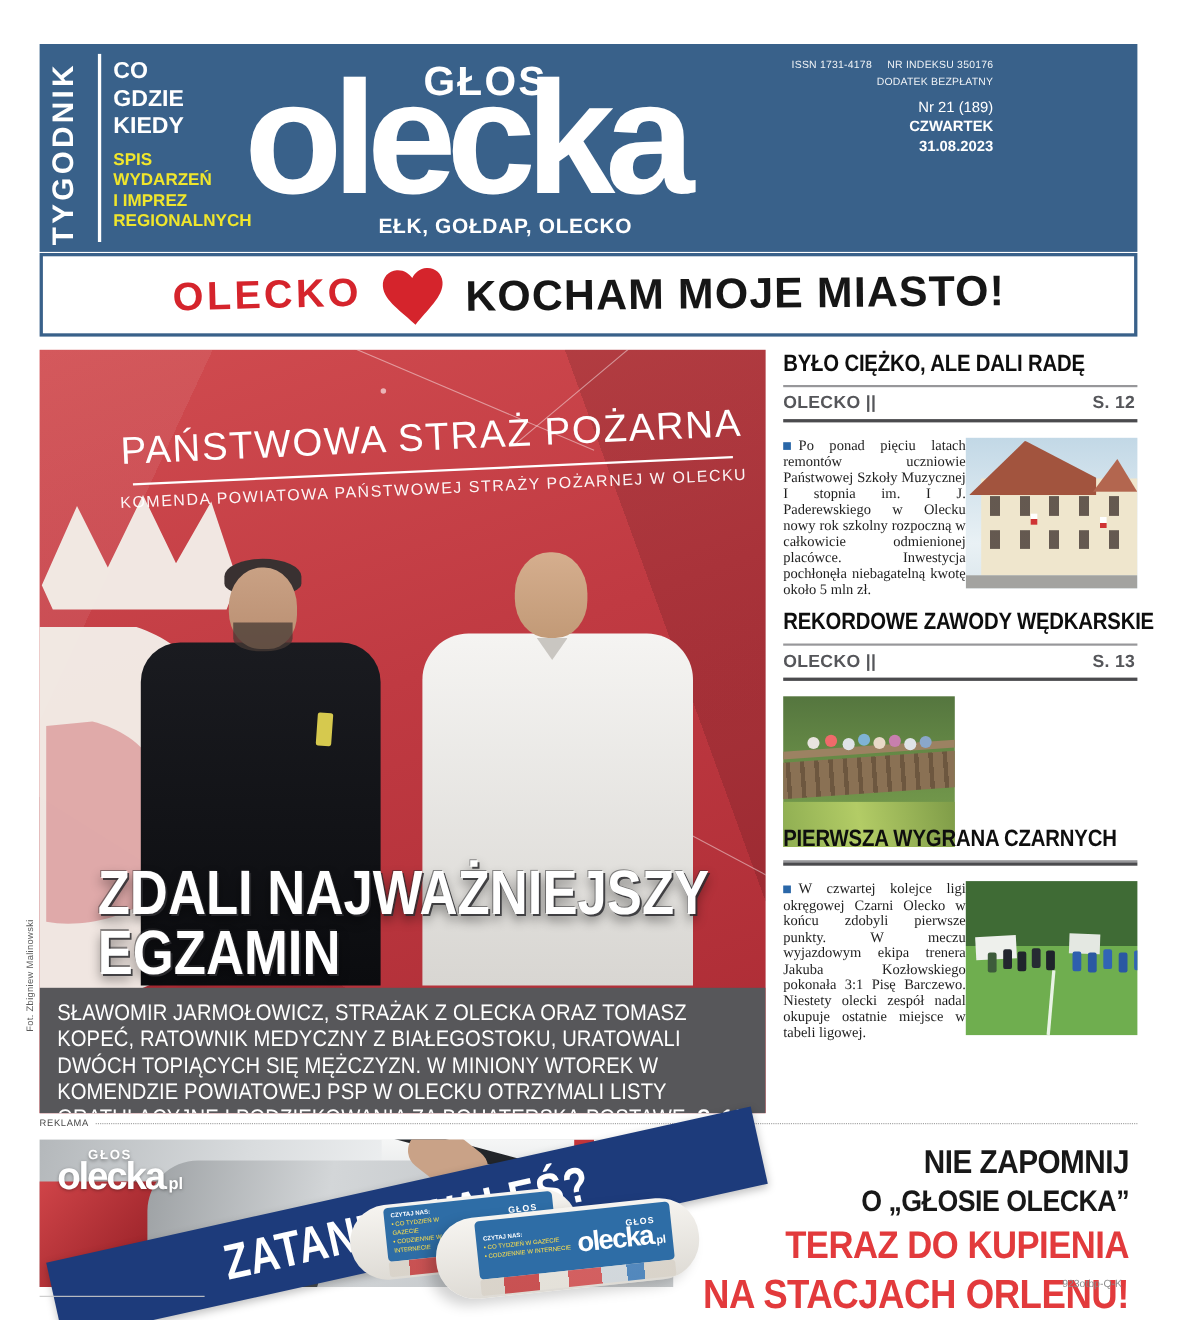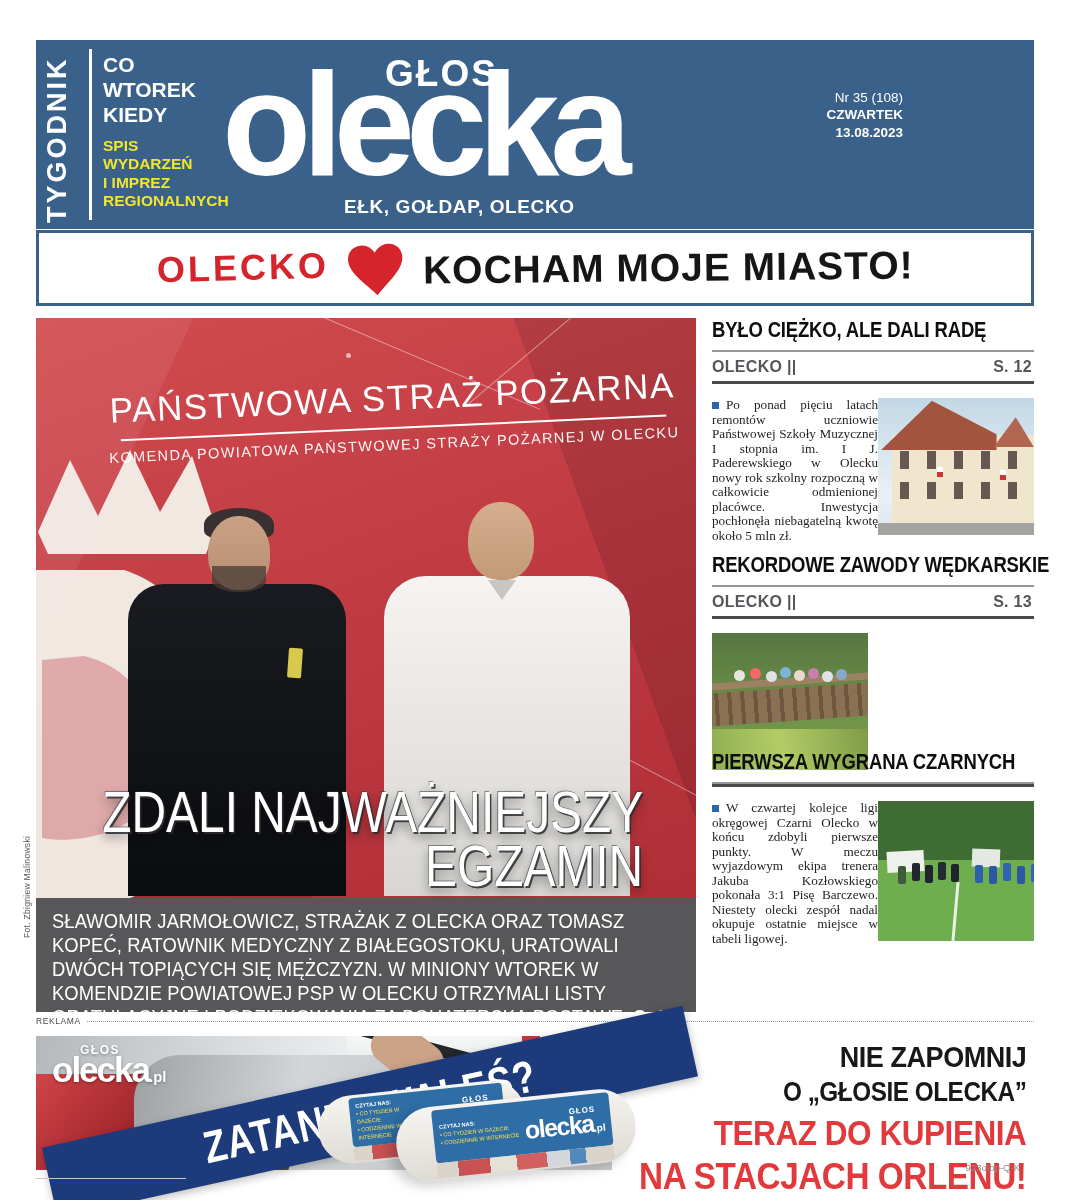--- a/index.html
+++ b/index.html
@@ -44,21 +44,21 @@
   .backdrop-sub{font-size:14.5px;letter-spacing:1.4px;white-space:nowrap;opacity:.95;}
   .man{position:absolute;}
   .head1{left:172px;top:198px;width:62px;height:74px;background:linear-gradient(#c9a184,#b98e71);border-radius:48% 48% 42% 46%;}
   .hair1{left:168px;top:190px;width:70px;height:32px;background:#393131;border-radius:50% 50% 30% 30%;}
   .beard1{left:176px;top:248px;width:54px;height:26px;background:rgba(70,58,52,.75);border-radius:0 0 45% 45%;}
   .body1{left:92px;top:266px;width:218px;height:312px;background:linear-gradient(#1a1b20,#0b0c0f);border-radius:36px 36px 0 0;}
   .badge1{left:252px;top:330px;width:14px;height:30px;background:#d6c94e;border-radius:2px;transform:rotate(4deg);}
   .head2{left:432px;top:184px;width:66px;height:78px;background:linear-gradient(#d5ae8e,#c29a77);border-radius:48% 48% 44% 46%;}
   .body2{left:348px;top:258px;width:246px;height:320px;background:linear-gradient(#f5f4f2,#d8d6d2);border-radius:42px 42px 0 0;}
   .collar2{left:452px;top:262px;width:28px;height:20px;background:#c9c6c1;clip-path:polygon(0 0,100% 0,50% 100%);}
-  .cover-headline{position:absolute;left:0;right:0;bottom:118px;text-align:right;color:#fff;font-weight:normal;}
+  .cover-headline{position:absolute;left:0;right:0;bottom:118px;text-align:left;color:#fff;font-weight:bold;}
   .ch-line{font-size:57px;line-height:.96;transform:scaleX(.84);white-space:nowrap;
            text-shadow:2px 2px 0 rgba(45,45,48,.85), -1px -1px 0 rgba(45,45,48,.5), 0 5px 12px rgba(0,0,0,.45);}
   .cover-caption{position:absolute;left:0;right:0;bottom:0;height:114px;background:#57575a;box-sizing:border-box;padding:11px 16px;}
   .caption-inner{width:700px;transform:scaleX(.897);transform-origin:0 0;color:#fff;font-size:20.5px;line-height:1.17;letter-spacing:.1px;}
   .caption-page{font-weight:bold;}
   .photo-credit{position:absolute;left:22px;top:938px;transform:rotate(-90deg);transform-origin:0 0;
                 font-size:8.5px;color:#5a5a5a;letter-spacing:.3px;white-space:nowrap;}
 
   
   .story{position:absolute;left:712px;width:322px;}
@@ -158,33 +158,37 @@
 </style>
 </head>
 <body>
 
 <div class="page">
 
   <div class="masthead">
     <div class="tygodnik">TYGODNIK</div>
     <div class="mast-divider"></div>
     <div class="cgk">CO
-WTOREK
+GDZIE
 KIEDY</div>
     <div class="spis">SPIS
 WYDARZEŃ
 I IMPREZ
 REGIONALNYCH</div>
     <div class="logo-main">olecka</div>
     <div class="logo-top">GŁOS</div>
     <div class="logo-sub">EŁK, GOŁDAP, OLECKO</div>
+    <div class="issn">
+      <span>ISSN 1731-4178</span><span class="gap"></span><span>NR INDEKSU 350176</span><br>
+      <span>DODATEK BEZPŁATNY</span>
+    </div>
     <div class="issue">
-      <span>Nr 35 (108)</span>
+      <span>Nr 21 (189)</span>
       <span class="bold">CZWARTEK</span>
-      <span class="bold">13.08.2023</span>
+      <span class="bold">31.08.2023</span>
     </div>
   </div>
 
   <div class="motto">
     <span class="motto-city">OLECKO</span>
     <span class="motto-heart">
       <svg width="58" height="56" viewBox="0 0 32 30">
           <path fill="#d5242c" d="M16 29 C 10 22 1 16 1 8.5 C 1 4 4.5 1 8.5 1 C 12 1 14.5 3 16 5.5 C 17.5 3 20 1 23.5 1 C 27.5 1 31 4 31 8.5 C 31 16 22 22 16 29 Z"></path>
         </svg>
     </span>

